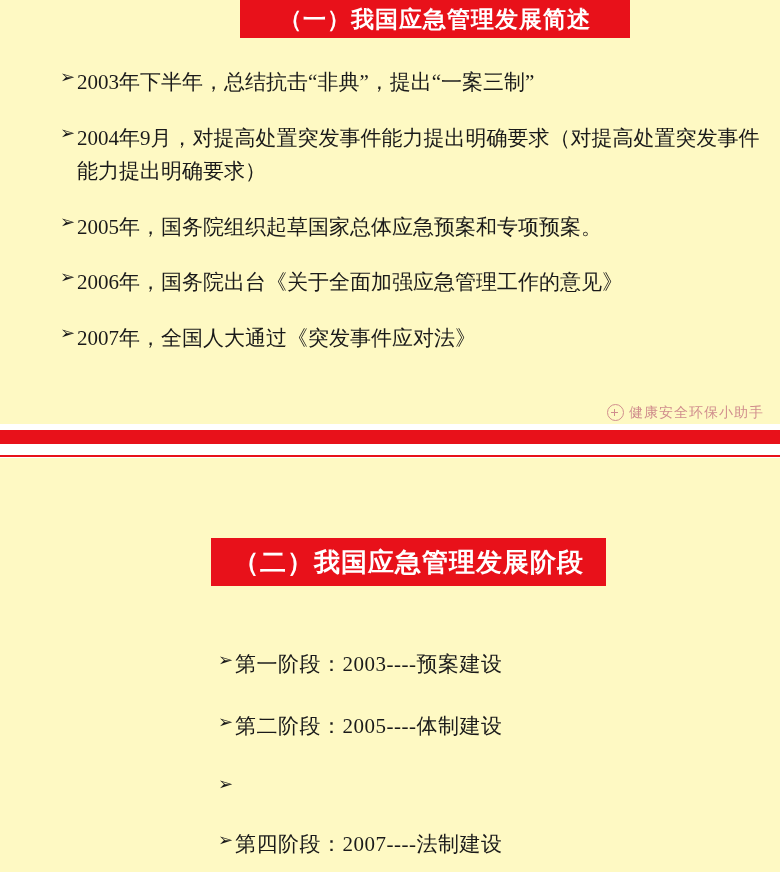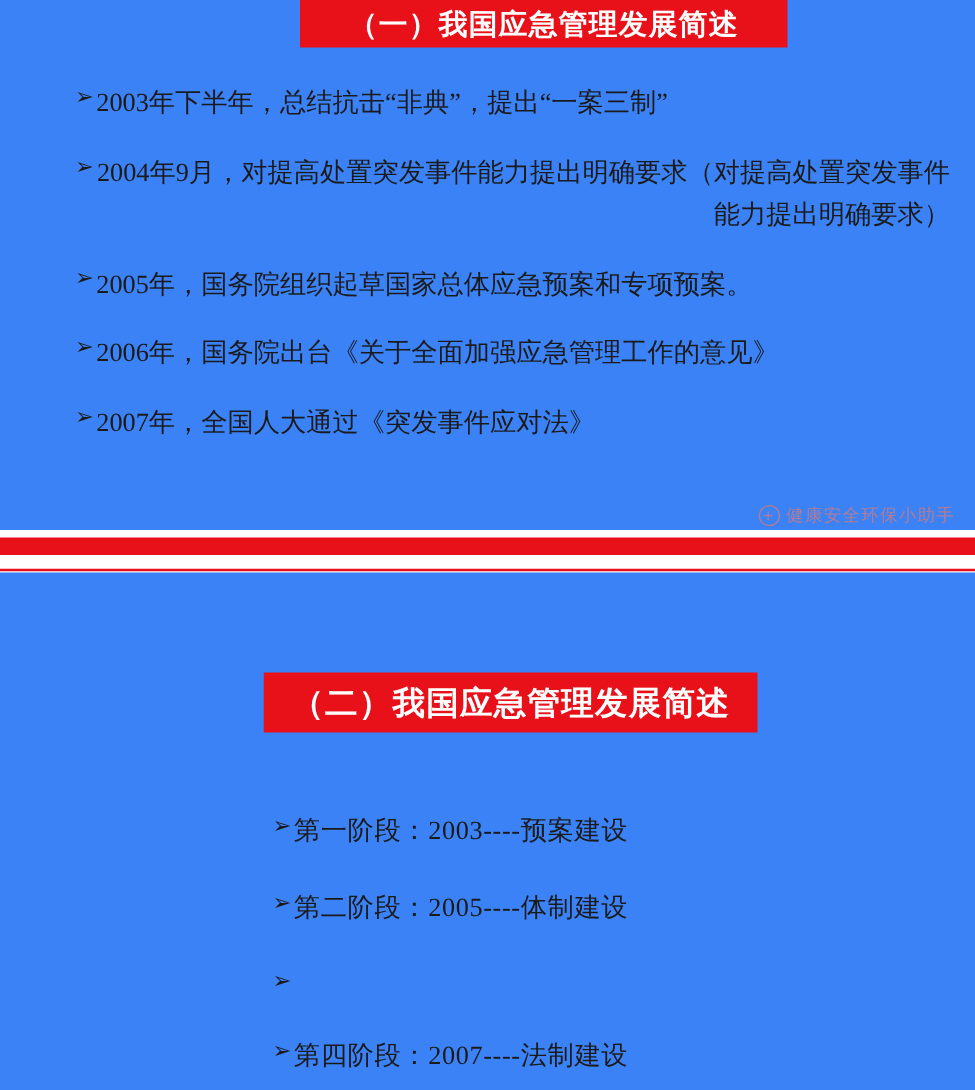--- a/index.html
+++ b/index.html
@@ -13,21 +13,21 @@
     position: relative;
     overflow: hidden;
     font-family: "Liberation Serif", "DejaVu Serif", serif;
     color: #1a1a1a;
   }
 
   
   .slide {
     position: relative;
     width: 780px;
-    background: #3b82f6;
+    background: #fef9c3;
     overflow: hidden;
   }
   .slide-one {
     height: 424px;
   }
 
   .title-banner {
     background: #e8111a;
     color: #ffffff;
     font-weight: bold;
@@ -60,21 +60,20 @@
     align-items: flex-start;
   }
   .bullet .mark {
     font-size: 18px;
     line-height: 1.25;
     margin-right: 2px;
     flex: 0 0 auto;
   }
   .bullet .btext {
     line-height: 1.6;
-    text-align: right;
   }
 
   
   .divider-band {
     position: absolute;
     left: 0;
     top: 424px;
     width: 780px;
     height: 32px;
   }
@@ -253,21 +252,21 @@
 
 <div class="corner-deco">
   <div class="petal p1"></div>
   <div class="petal p2"></div>
   <div class="petal p3"></div>
   <div class="core"></div>
 </div>
 
 <div class="slide slide-two">
 
-  <div class="title-banner title-two">（二）我国应急管理发展简述</div>
+  <div class="title-banner title-two">（二）我国应急管理发展阶段</div>
 
   <div class="bullets-two">
 
     <div class="bullet-two">
       <span class="mark">➢</span>
       <span class="btext">第一阶段：2003----预案建设</span>
     </div>
 
     <div class="bullet-two">
       <span class="mark">➢</span>

